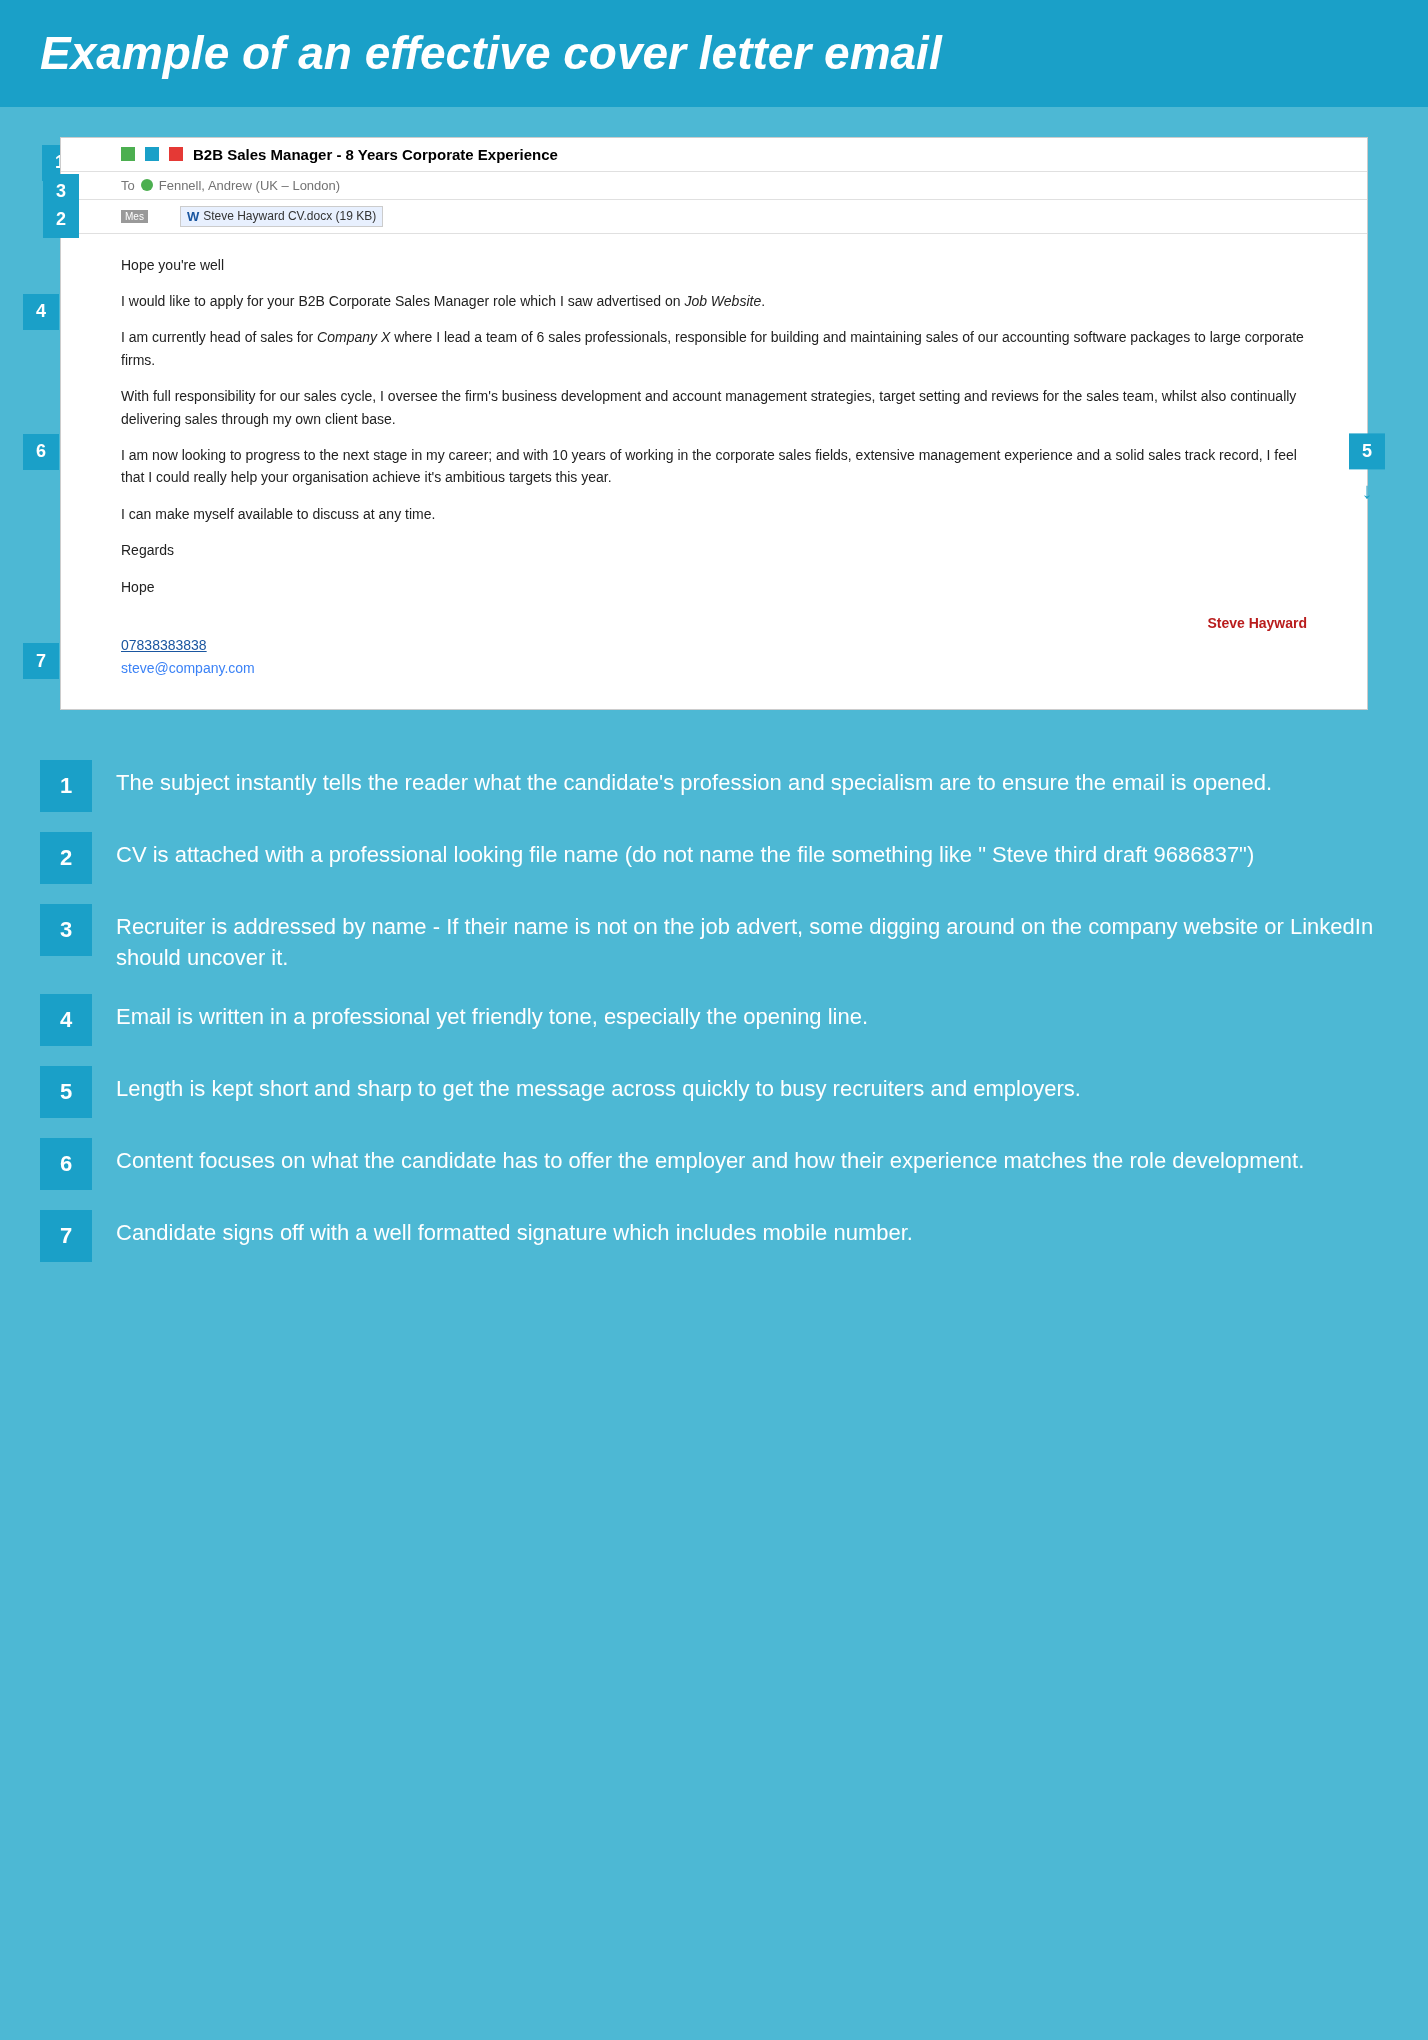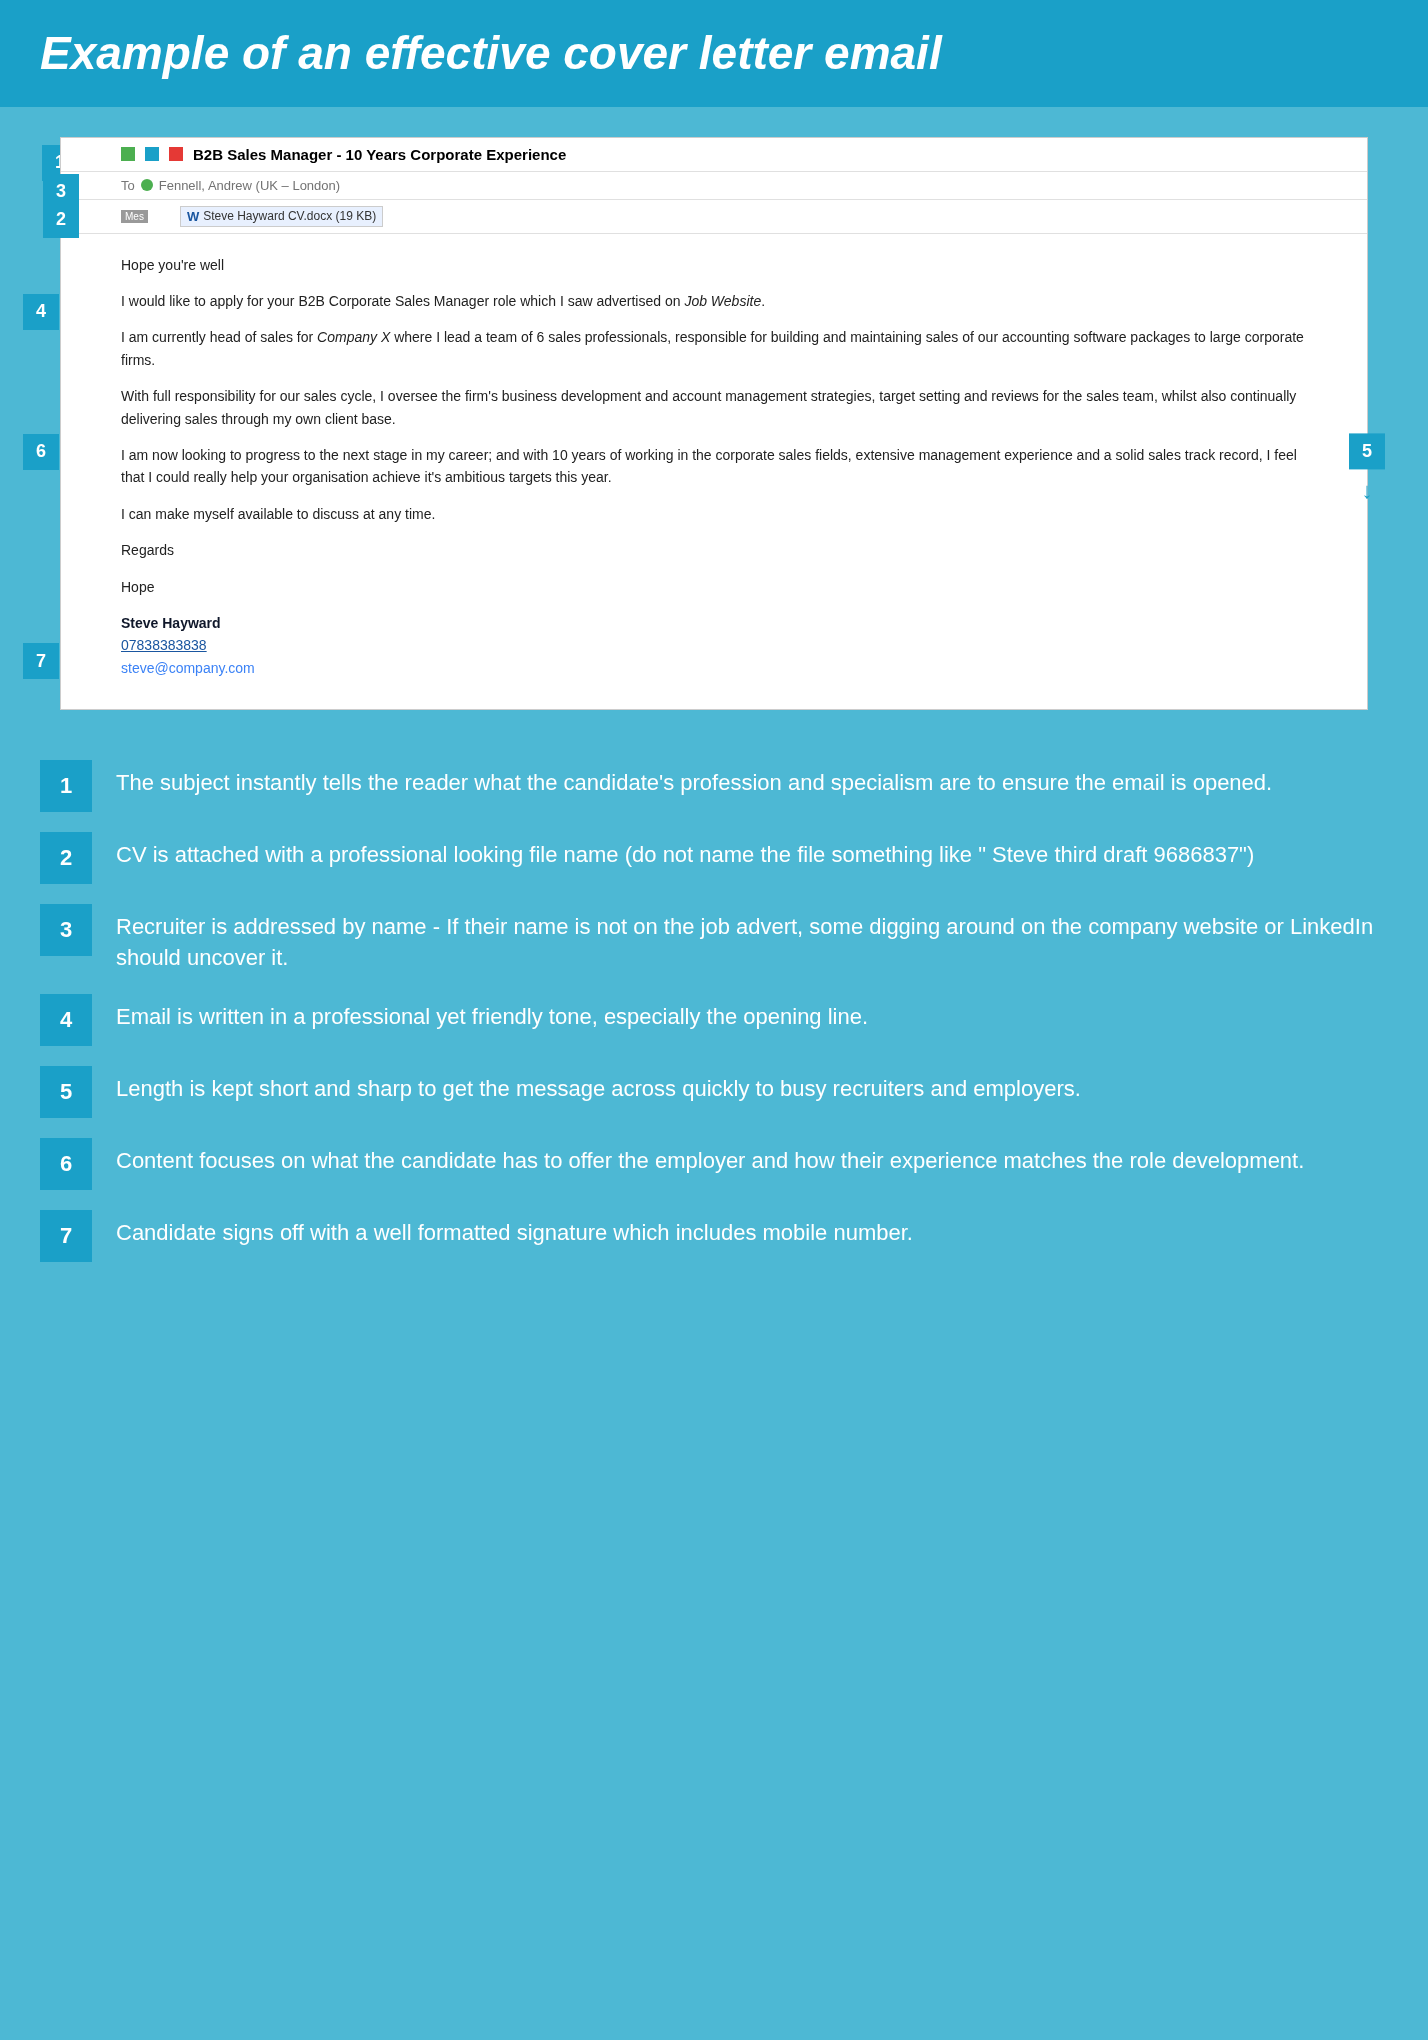--- a/index.html
+++ b/index.html
@@ -72,23 +72,24 @@
 
     .email-body p {
       margin-bottom: 14px;
     }
 
     .email-body .italic {
       font-style: italic;
     }
 
     .signature-name {
-      color: #0f172a;
+      color: #b91c1c;
       font-weight: bold;
       font-size: 14px;
+      text-align: right;
     }
 
     .signature-phone {
       color: #1a56a0;
       font-size: 14px;
       text-decoration: underline;
     }
 
     .signature-email {
       color: #3b82f6;
@@ -218,21 +219,21 @@
     <div class="badge badge-1">1</div>
 
     <div class="email-container">
 
       <div class="email-subject-row" style="position:relative;">
         <div style="display:flex;align-items:center;gap:10px;padding-left:0;">
 
           <div style="width:14px;height:14px;background:#4caf50;"></div>
           <div style="width:14px;height:14px;background:#1aa0c8;"></div>
           <div style="width:14px;height:14px;background:#e53935;"></div>
-          <span class="subject-bold">B2B Sales Manager - 10 Years Corporate Experience</span>
+          <span class="subject-bold">B2B Sales Manager - 8 Years Corporate Experience</span>
         </div>
       </div>
 
       <div class="email-to-row" style="position:relative;">
 
         <div class="badge" style="left:-18px;top:2px;position:absolute;width:36px;height:36px;font-size:18px;display:flex;align-items:center;justify-content:center;background:#1aa0c8;color:#fff;font-weight:bold;">3</div>
         <span class="to-label" style="position:static;font-size:13px;color:#777;margin-right:0;">To</span>
         <span class="green-dot"></span>
         <span style="font-size:13px;color:#737373;">Fennell, Andrew (UK – London)</span>
       </div>

